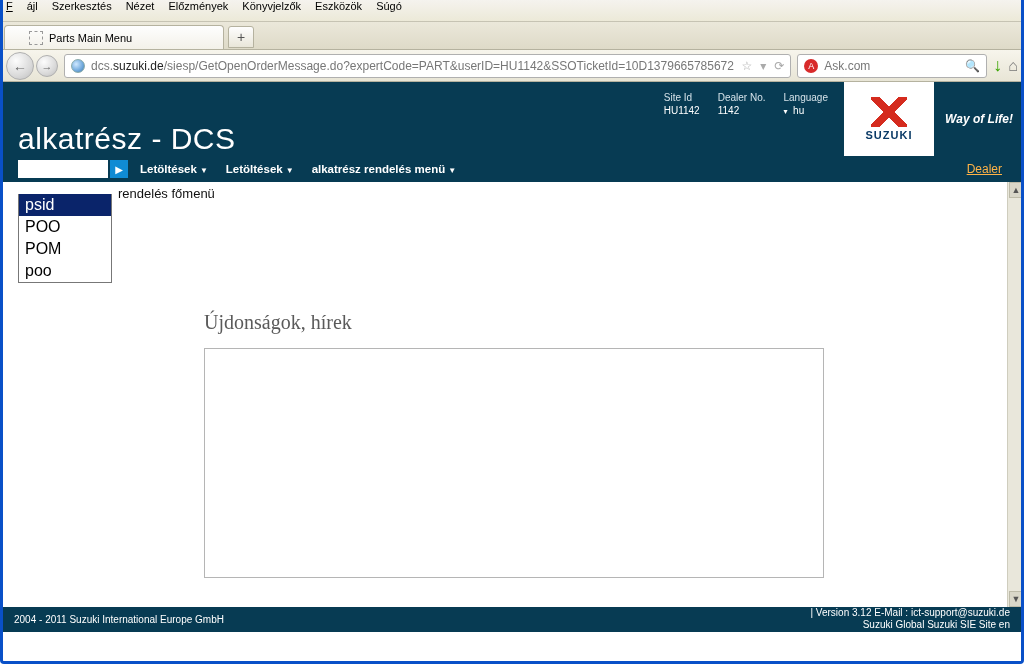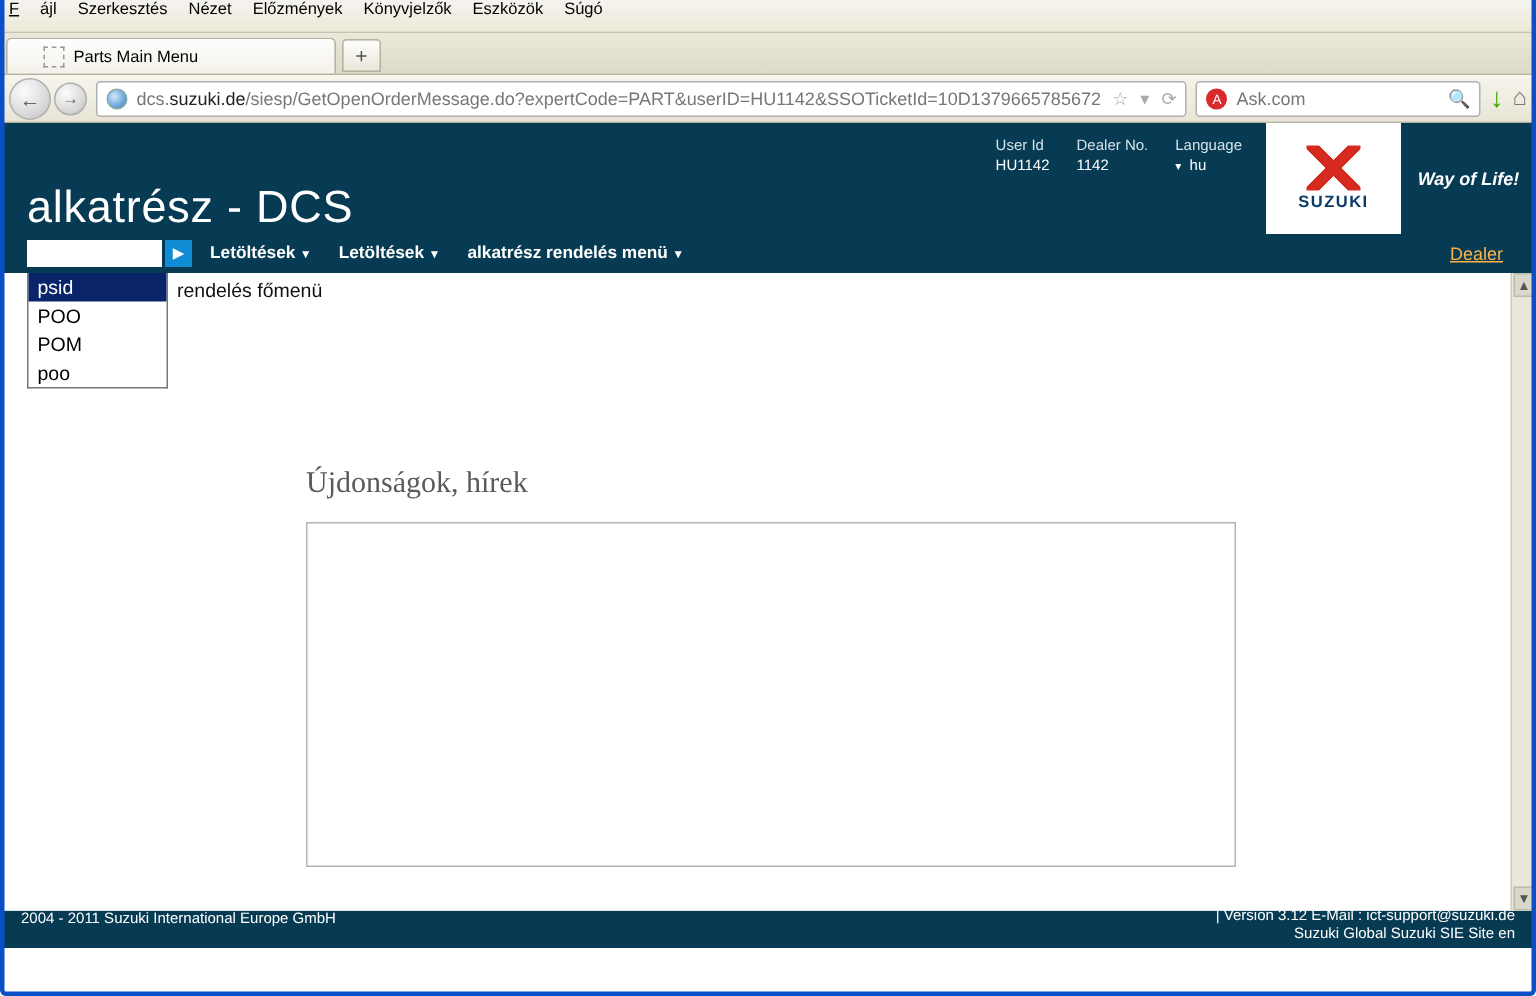--- a/index.html
+++ b/index.html
@@ -123,43 +123,43 @@
   }
   .menu-item { margin-right:18px; font-weight:bold; font-size:11.5px; }
   .menu-item .caret { font-size:8px; margin-left:3px; }
   .logout { margin-left:auto; margin-right:22px; color:#ffb347; text-decoration:underline; font-size:12px;}
 
   .content-area {
     position:relative; background:#fff; height: calc(100% - 100px);
     display:flex;
   }
   .dropdown {
-    position:absolute; left:18px; top:0; width:94px; background:#fff;
-    border:1px solid #777; border-top:none; font-size:13px; z-index:10;
+    position:absolute; left:18px; top:12px; width:94px; background:#fff;
+    border:1px solid #777; border-top:none; font-size:16px; z-index:10;
   }
   .dropdown .dd-item { padding:2px 6px; cursor:default; }
   .dropdown .dd-item.selected { background:#0a246a; color:#fff; }
 
   .main-col { margin-left:118px; padding-top:4px; font-size:13px; width: calc(100% - 140px);}
   .breadcrumb { font-size:13px; color:#111; margin-bottom: 110px;}
   .news-heading { font-family: Georgia, serif; font-size:20px; color:#5a5a5a; margin-left:86px; margin-bottom:14px;}
   .news-box { margin-left:86px; width:620px; height:230px; border:1px solid #b5b5b5; }
 
   .right-scroll {
     position:absolute; right:0; top:100px; bottom:0; width:17px;
     background:#e9e7db; border-left:1px solid #cfcdbe;
     display:flex; flex-direction:column; align-items:center;
   }
   .right-scroll .arrow { width:15px; height:16px; background:#d9d7c9; display:flex; align-items:center; justify-content:center; font-size:9px; color:#555; border:1px solid #bdbba9;}
   .right-scroll .track { flex:1; }
   .right-scroll .bot { margin-top:auto; }
 
   .footer {
     height:25px; background:#073b53; color:#fff; font-size:10px;
-    display:flex; padding:0 14px;gap:25px;
+    display:flex; align-items:center; padding:0 14px;gap:25px;
   }
   .footer .right { margin-left:auto; text-align:right; line-height:12px;}
   .footer .right div:first-child { margin-top:-2px;}
 
   .win-border {
     position:absolute; inset:0; pointer-events:none;
     border:3px solid #0950c8; border-top:none;
     border-bottom-left-radius:4px; border-bottom-right-radius:4px;
   }
   .outer { position:relative; width:1024px; height:664px; }
@@ -213,21 +213,21 @@
 
   <div class="app">
 
     <div class="app-header">
       <div class="app-header-left">
         <div class="app-title">alkatrész - DCS</div>
       </div>
       <div class="app-header-right">
         <div class="info-cols">
           <div class="info-col">
-            <span>User Id</span>
+            <span>Site Id</span>
             <span class="val">HU1142</span>
           </div>
           <div class="info-col">
             <span>Dealer No.</span>
             <span class="val">1142</span>
           </div>
           <div class="info-col">
             <span>Language</span>
             <span class="val"><span class="lang-arrow">▾</span>&nbsp;&nbsp;<span>hu</span></span>
           </div>

